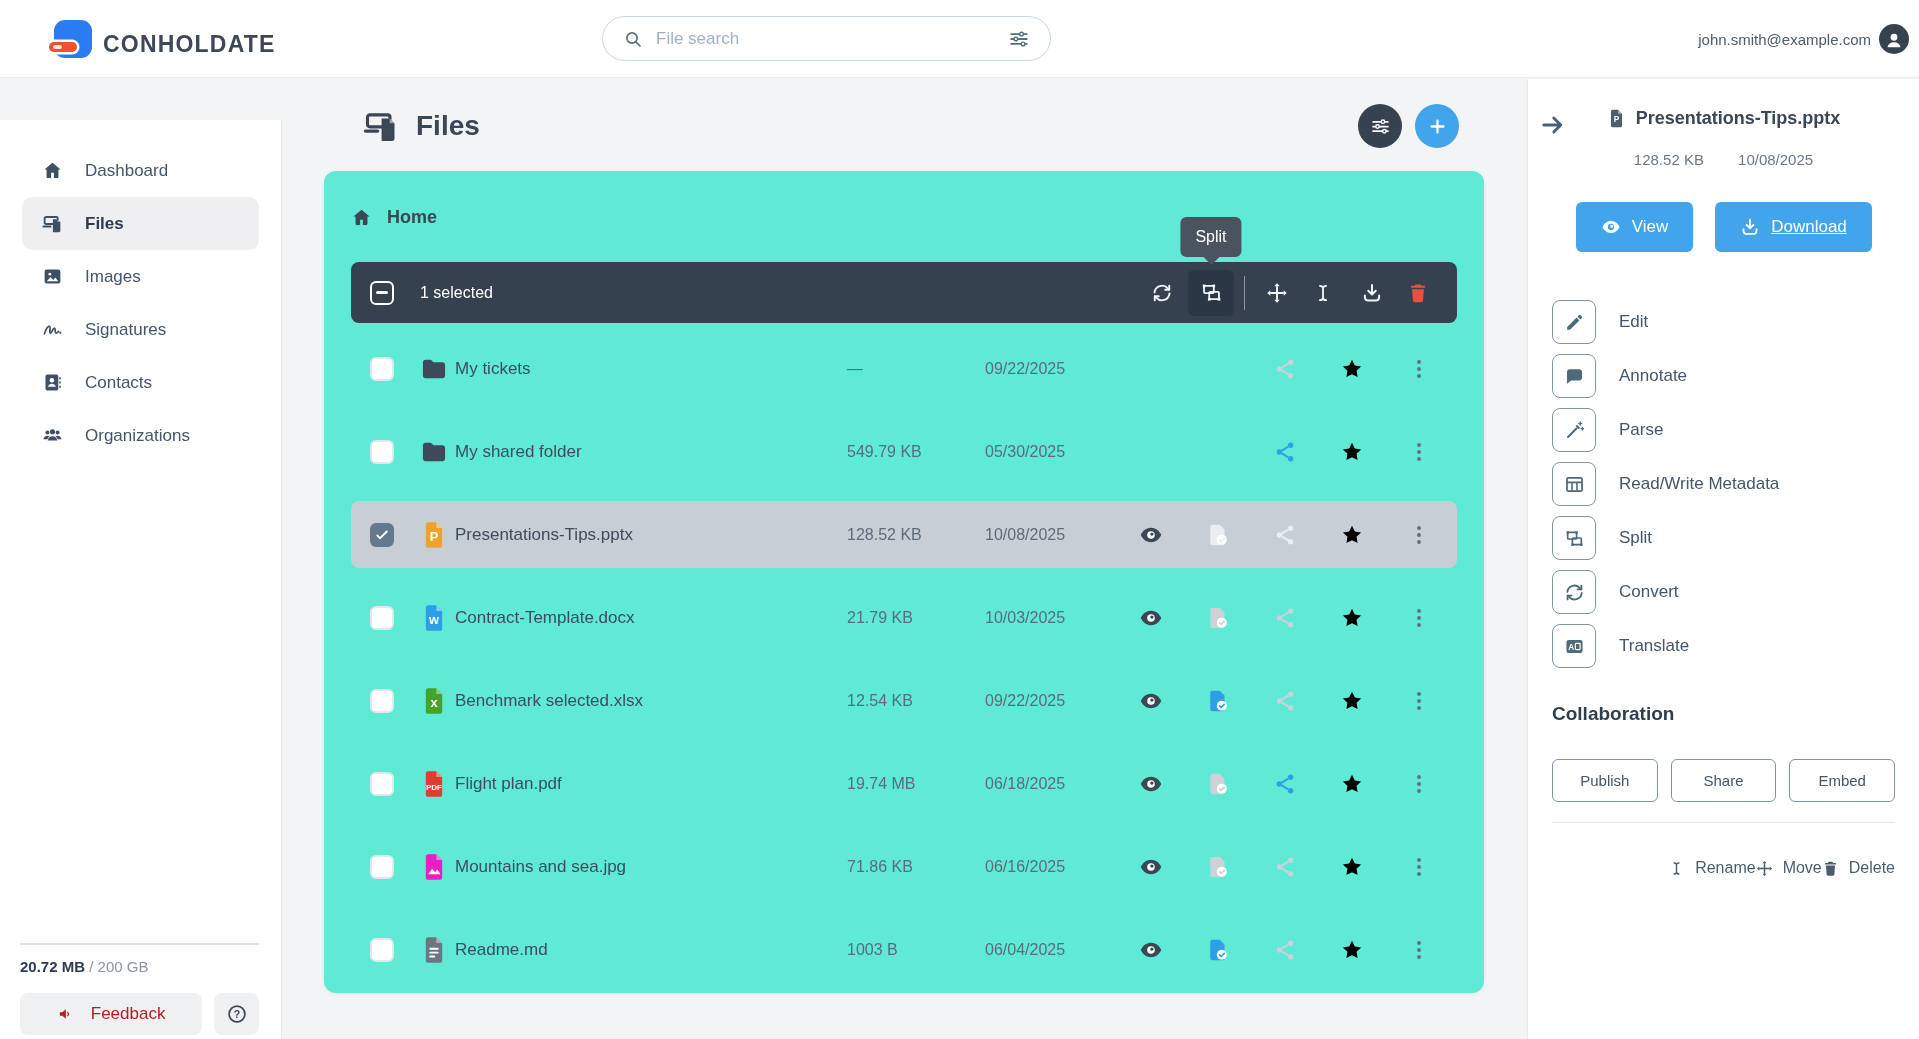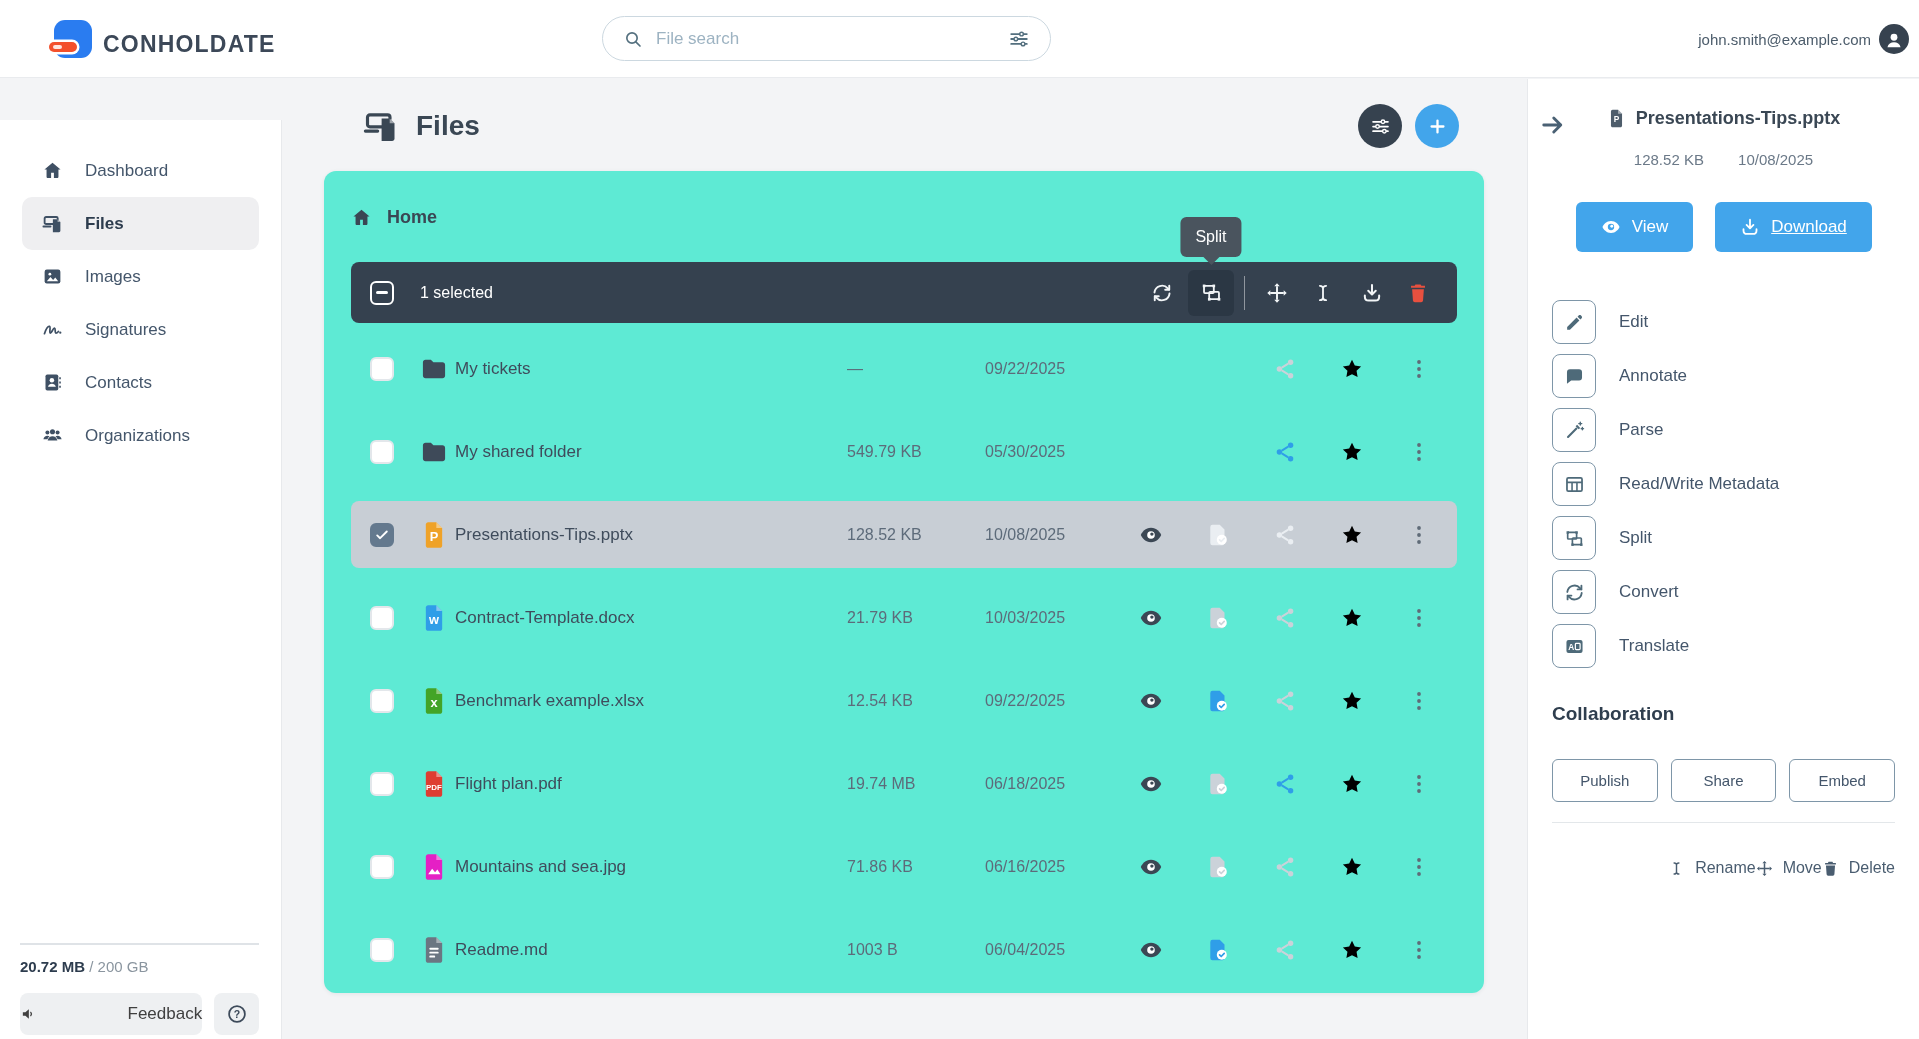--- a/index.html
+++ b/index.html
@@ -31,21 +31,21 @@
   
   .sidebar { position:absolute; left:0; top:79px; width:282px; height:960px; background:#fff; border-right:1px solid #e7e9ec; z-index:5;margin-top:41px; }
   .side-nav { padding-top:24px; }
   .side-item { height:53px; margin:0 22px; display:flex; align-items:center; gap:22px; padding-left:20px; border-radius:10px; font-size:17px; color:#44566b; cursor:pointer; }
   .side-item .si { width:21px; height:21px; color:#3f5064; flex:none; }
   .side-item.active { background:#efeff1; font-weight:700; color:#2d3c4e; }
   .side-bottom { position:absolute; left:20px; right:22px; bottom:0; height:137px; border-top:2px solid #dfe3e7; }
   .storage { margin-top:13px; font-size:15px; color:#8a959f; }
   .storage b { color:#2d3c4e; font-weight:700; }
   .side-btns { margin-top:18px; display:flex; gap:12px; }
-  .feedback-btn { width:183px; height:42px; background:#eef0f2; border:0; border-radius:8px; display:flex; align-items:center; justify-content:space-between; gap:16px; font-size:17px; color:#404040; font-family:inherit; cursor:pointer; }
+  .feedback-btn { width:183px; height:42px; background:#eef0f2; border:0; border-radius:8px; display:flex; align-items:center; justify-content:center; gap:16px; font-size:17px; color:#b91c1c; font-family:inherit; cursor:pointer; }
   .feedback-btn svg { width:18px; height:18px; }
   .help-btn { width:45px; height:42px; background:#eef0f2; border:0; border-radius:8px; display:flex; align-items:center; justify-content:center; color:#3d4a5a; cursor:pointer; }
   .help-btn svg { width:22px; height:22px; }
 
   
   .page-head { position:absolute; left:363px; top:78px; height:96px; display:flex; align-items:center; gap:17px; }
   .page-head .pt-ic { width:36px; height:36px; color:#3a4754; }
   .page-title { font-size:28px; font-weight:700; color:#3a4754; }
   .head-btns { position:absolute; left:1358px; top:104px; display:flex; gap:13px; }
   .round-btn { width:44px; height:44px; border-radius:50%; border:0; display:flex; align-items:center; justify-content:center; cursor:pointer; color:#fff; }
@@ -638,21 +638,21 @@
               <text class="ltr" x="12" y="17.2" text-anchor="middle">x</text>
               <g class="lines">
                 <rect x="8" y="10" width="8" height="1.7" rx=".8"></rect>
                 <rect x="8" y="13.4" width="8" height="1.7" rx=".8"></rect>
                 <rect x="8" y="16.8" width="5" height="1.7" rx=".8"></rect>
               </g>
               <path class="mtn" d="M7 18.2l3.4-4.6 2.5 3 2-2.4 2.6 4z"></path>
             </g>
           </svg>
         </span>
-      <span class="fname">Benchmark example.xlsx</span>
+      <span class="fname">Benchmark selected.xlsx</span>
       <span class="fsize">12.54 KB</span>
       <span class="fdate">09/22/2025</span>
       <span class="ricon act-eye eye-on">
           <svg>
             <use href="#i-eye"></use>
           </svg>
         </span>
       <span class="ricon act-doc s-active">
           <svg>
             <use href="#i-doccheck"></use>

